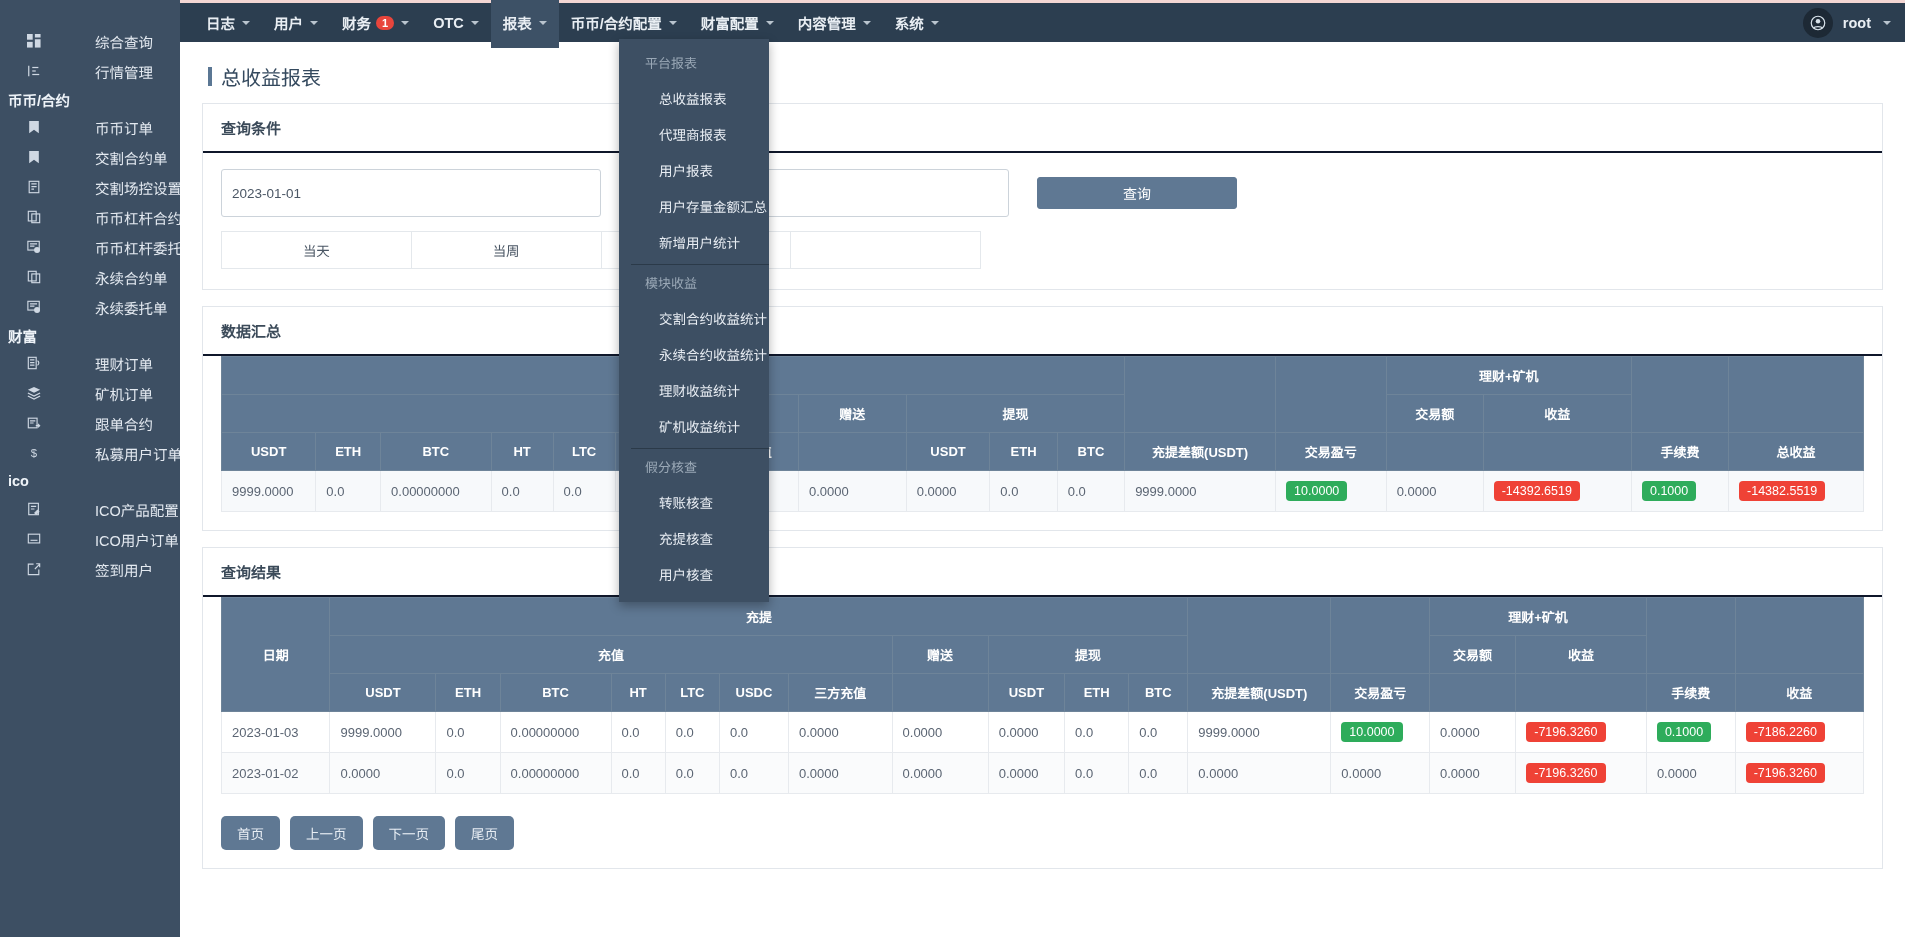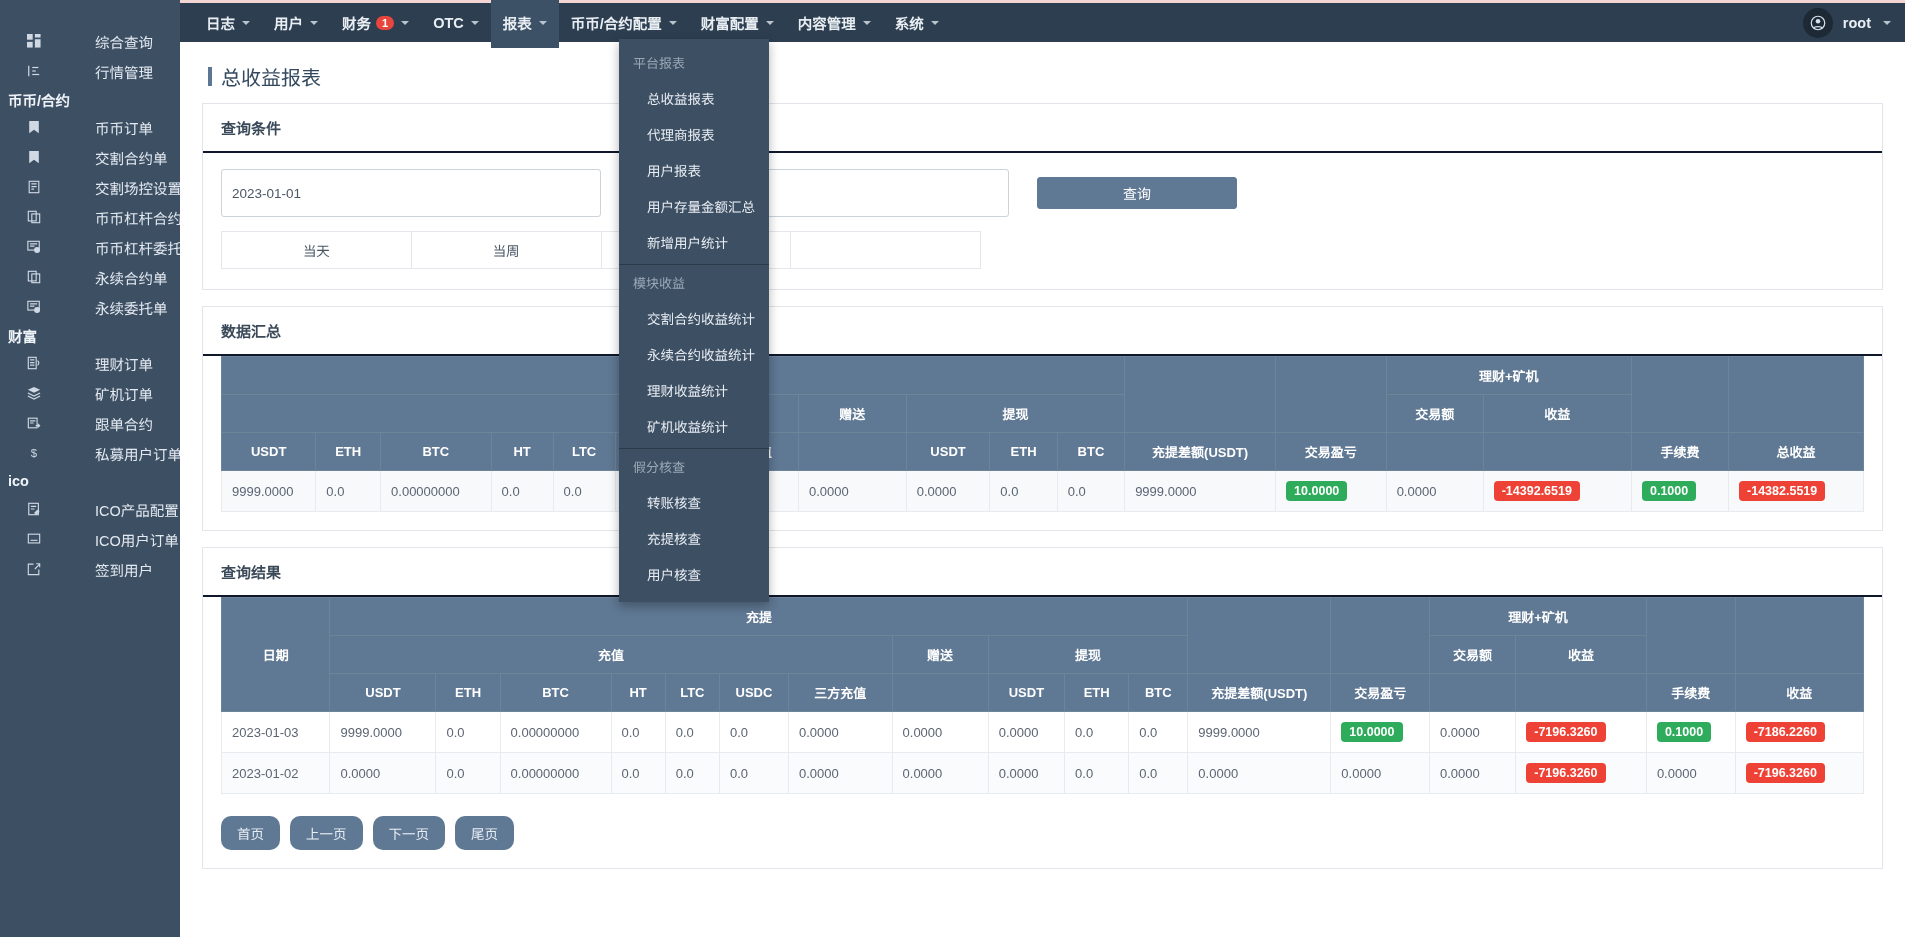--- a/index.html
+++ b/index.html
@@ -88,21 +88,21 @@
     width: 30px; height: 30px; border-radius: 50%;
     background: #1d2935; display: flex; align-items: center; justify-content: center;
   }
   .user-name { color: #e9eef3; font-size: 14.5px; font-weight: bold; }
 
   
   .dropdown {
     position: absolute; left: 439px; top: 39px;
     width: 150px;
     background: #3d4f63;
-    padding: 6px 0 10px 0;
+    padding: 6px 0 10px 12px;
     z-index: 60;
     box-shadow: 0 4px 10px rgba(0,0,0,.3);
   }
   .dd-header {
     color: #9aa8b6; font-size: 13px;
     padding: 8px 0 8px 14px;
   }
   .dd-item {
     color: #e8edf3; font-size: 13.5px;
     padding: 8px 0 8px 28px; cursor: pointer;
@@ -173,30 +173,30 @@
     border: 1px solid #e7eaee;
     padding: 10px 10px; text-align: left;
     vertical-align: middle; color: #5b6573;
     background: #fff;
     white-space: nowrap; overflow: hidden; text-overflow: ellipsis;
   }
   table.grid.summary td { background: #f7f9fb; }
   table.grid tr.alt td { background: #fafbfc; }
   .pill {
     display: inline-block; border-radius: 4px;
-    padding: 3px 8px; color: #fff; font-weight: bold; font-size: 12.5px;
+    padding: 3px 8px; color: #fff; font-weight: normal; font-size: 12.5px;
   }
   .pill.green { background: #2eac5b; }
   .pill.red { background: #ef4236; }
 
   
   .pager { display: flex; gap: 10px; padding: 4px 18px 18px 18px; }
   .pg-btn {
     background: #5f7893; color: #e8eef4;
-    border: none; border-radius: 10px;
+    border: none; border-radius: 5px;
     padding: 7px 16px; font-size: 13.5px; cursor: pointer;
     font-family: "Liberation Sans", sans-serif;
   }
 </style>
 </head>
 <body>
 
 <div class="app">
 
   <nav class="sidebar">

